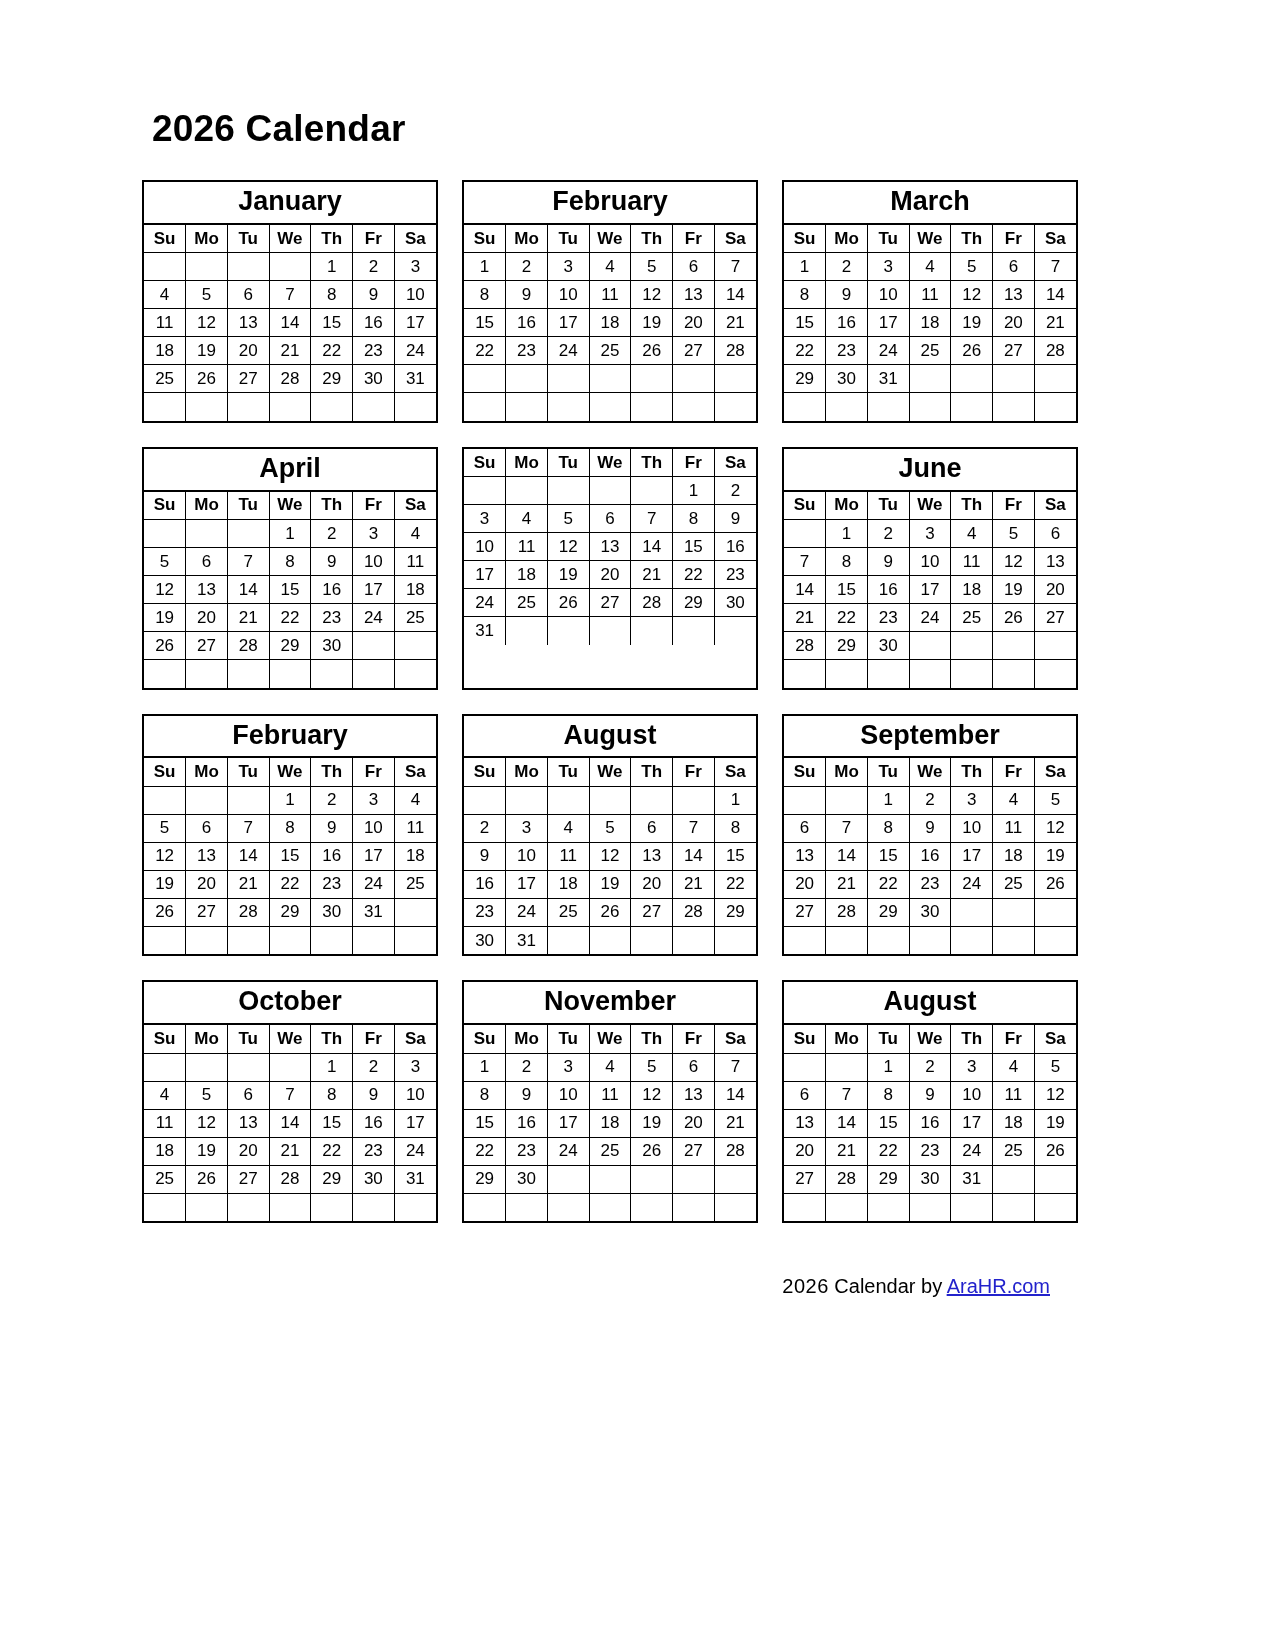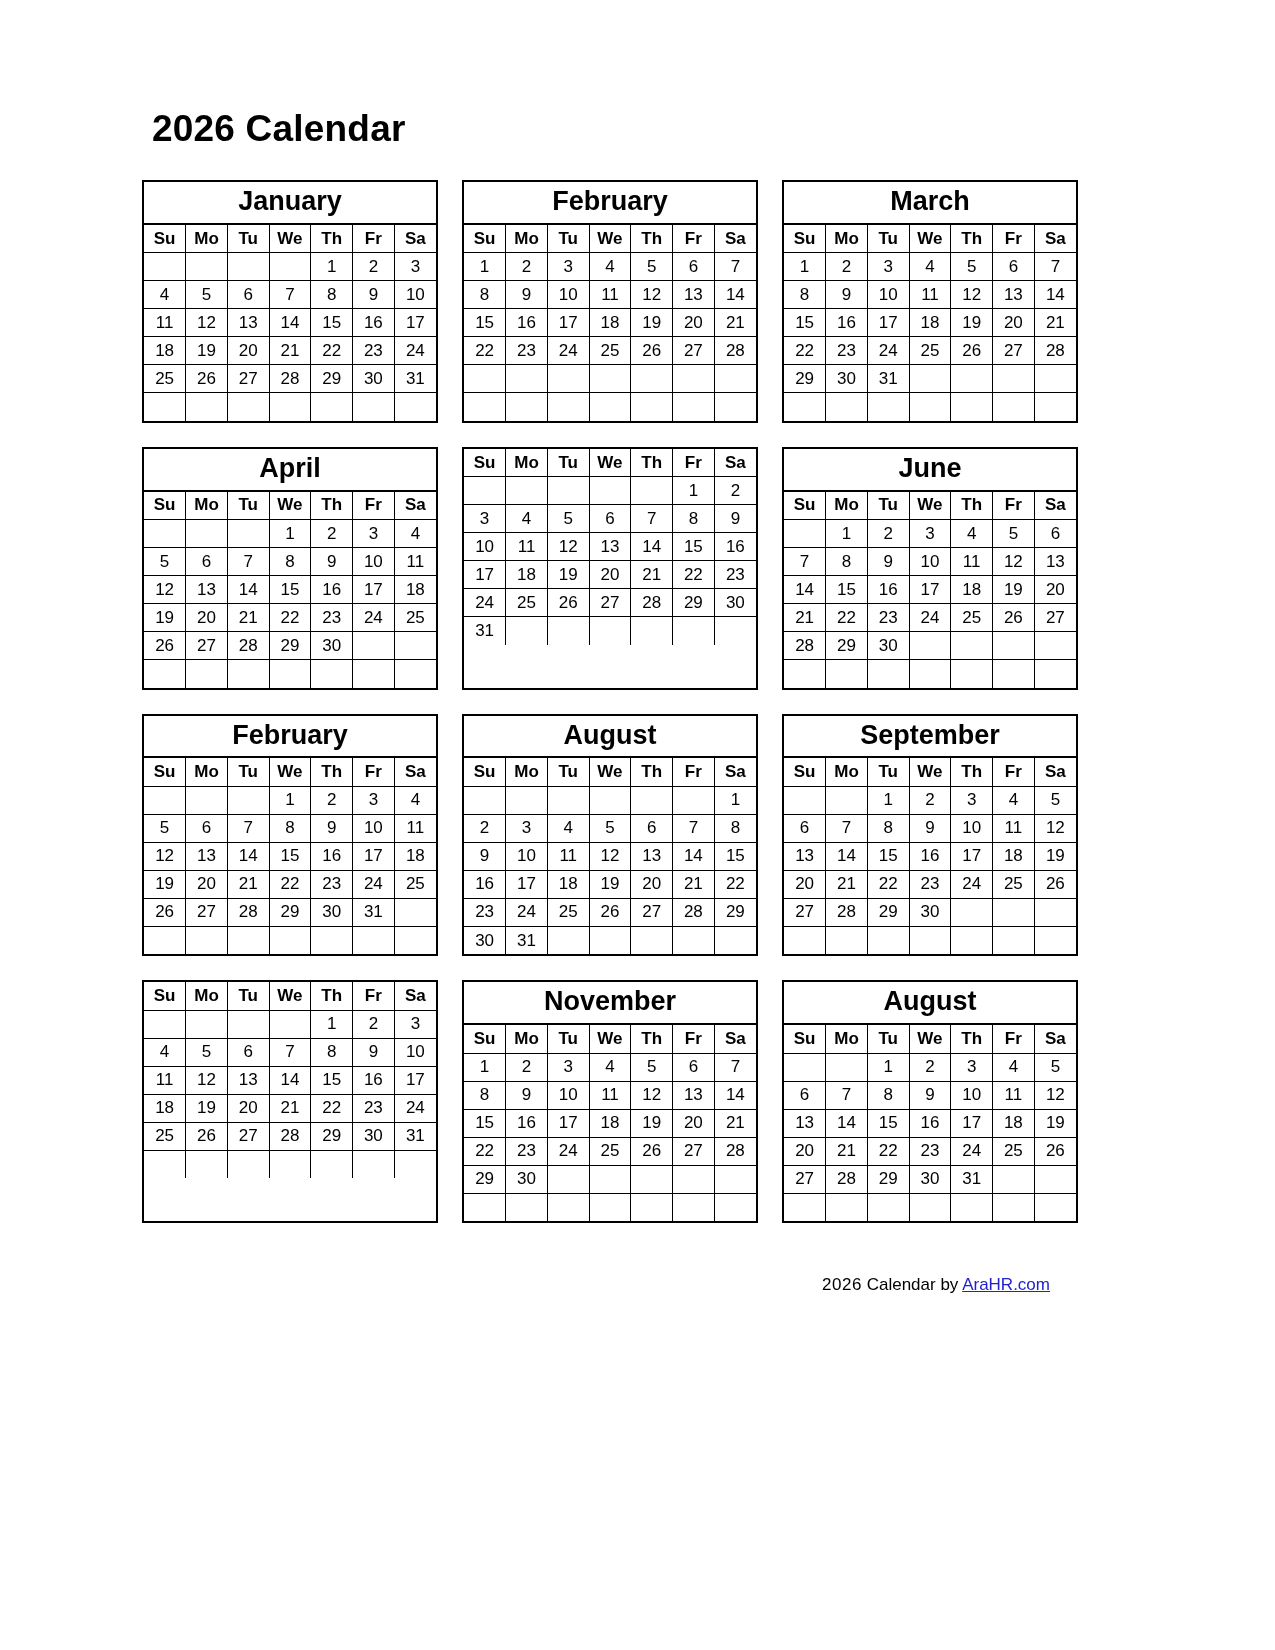--- a/index.html
+++ b/index.html
@@ -88,21 +88,21 @@
   table.cal tr th:last-child {
     border-right: none;
   }
   table.cal tr:last-child td {
     border-bottom: none;
   }
   .footer {
     position: absolute;
     right: 225px;
     top: 1275px;
-    font-size: 17px;
+    font-size: 20px;
     white-space: nowrap;
   }
   .footer .link {
     color: #2222cc;
     text-decoration: underline;
   }
   .footer .sp { letter-spacing: 0.5px; }
 </style>
 </head>
 <body>
@@ -753,20 +753,21 @@
               <td></td>
               <td></td>
               <td></td>
               <td></td>
               <td></td>
             </tr>
           </tbody>
         </table>
       </div>
       <div class="month">
+        <div class="month-name">October</div>
         <table class="cal">
           <thead>
             <tr>
               <th>Su</th>
               <th>Mo</th>
               <th>Tu</th>
               <th>We</th>
               <th>Th</th>
               <th>Fr</th>
               <th>Sa</th>

